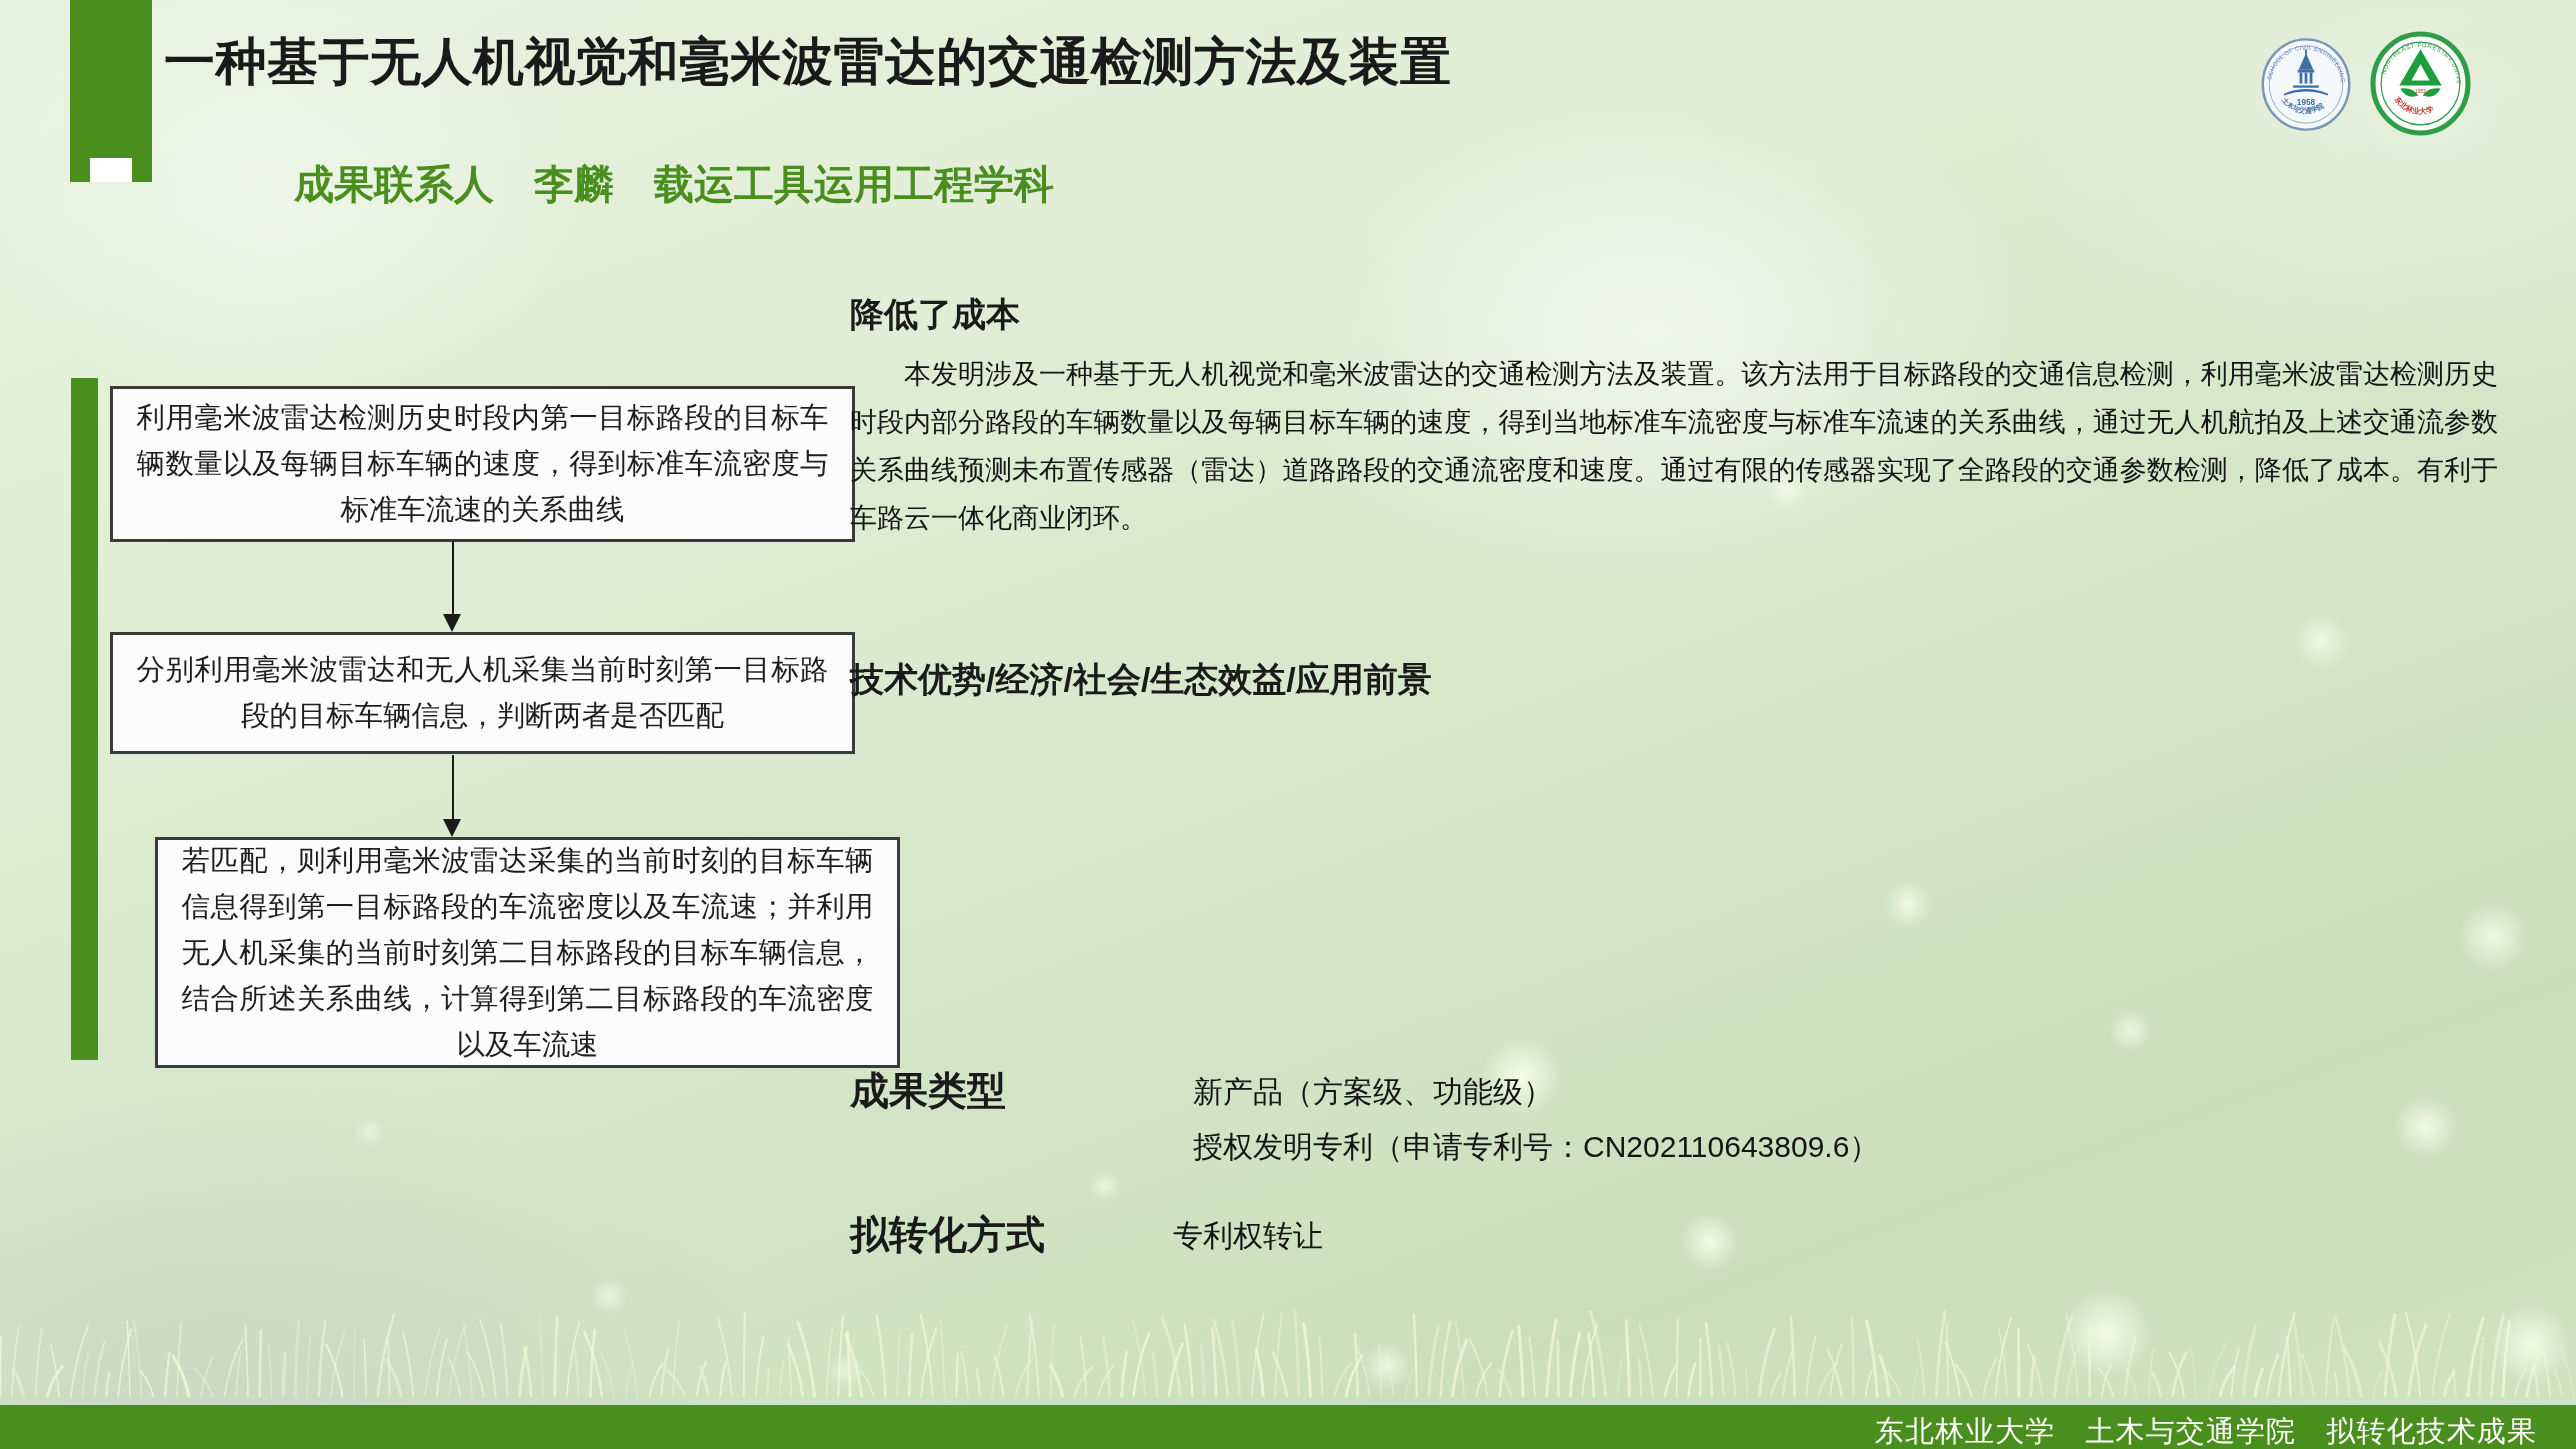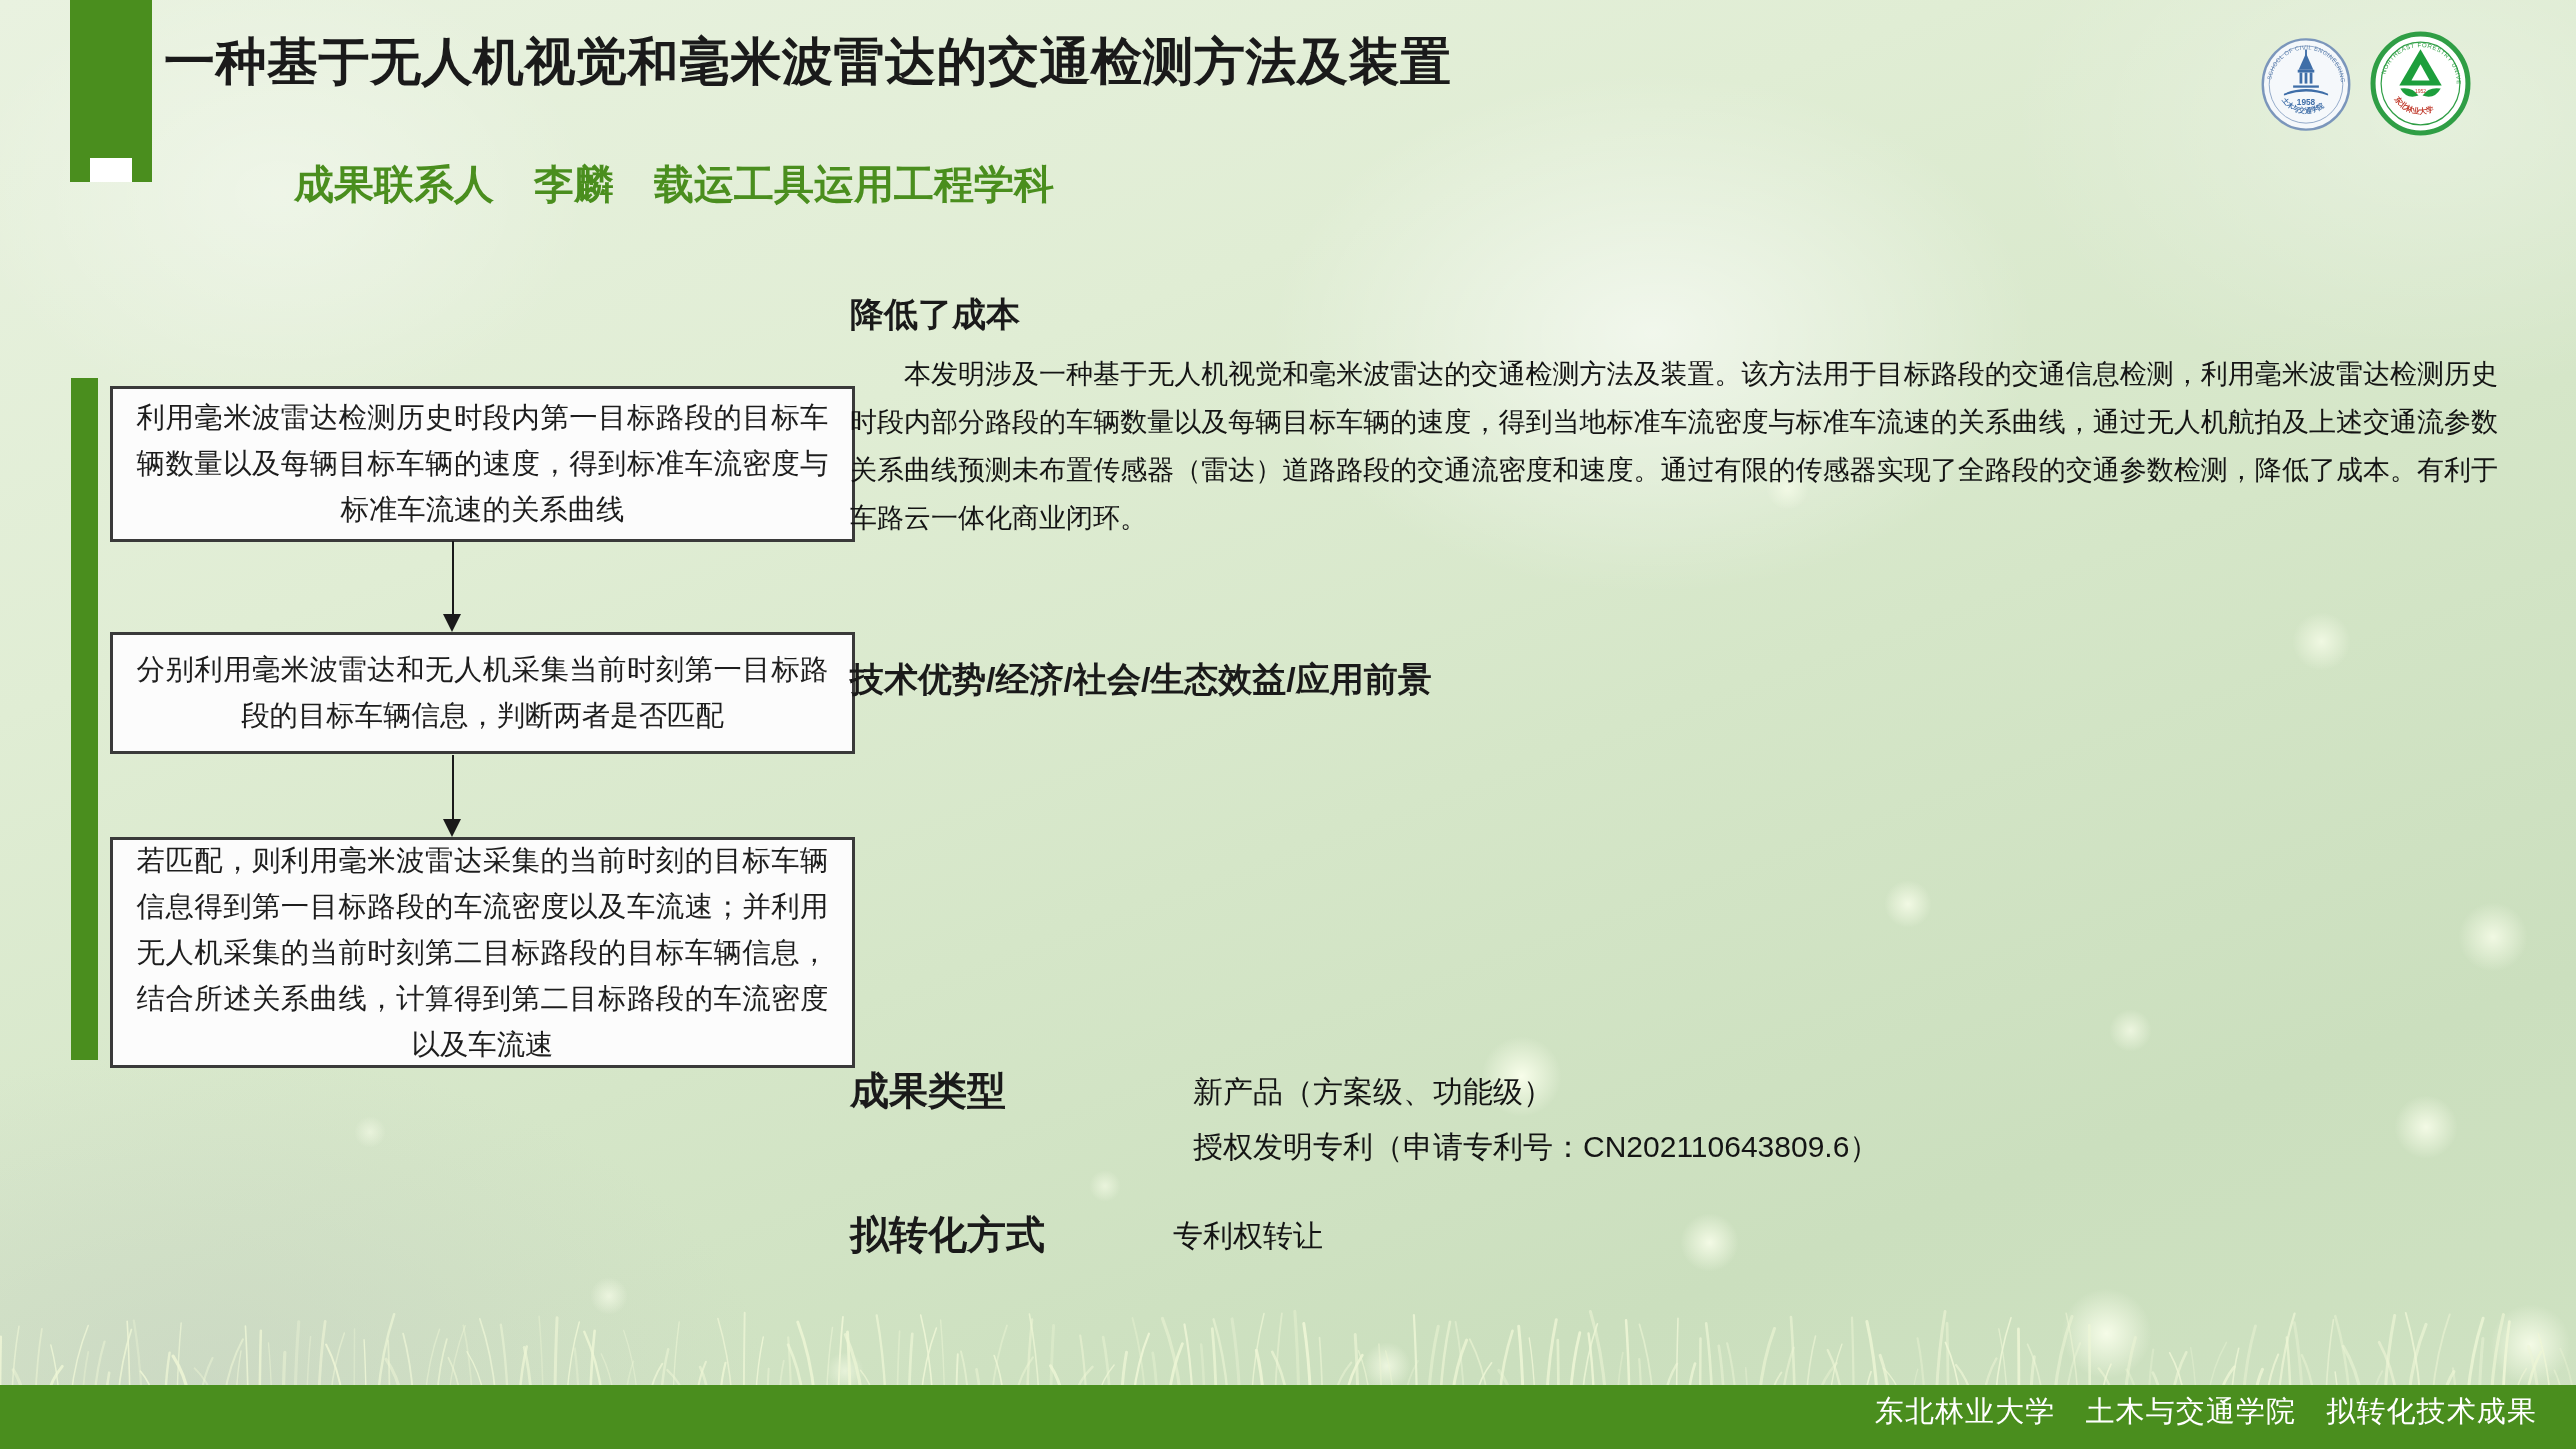--- a/index.html
+++ b/index.html
@@ -71,21 +71,21 @@
     background:#fcfcfc;border:3.2px solid var(--box-border);
     font-family:"Liberation Serif","DejaVu Serif",serif;
     color:#1d1d1d;font-size:28.4px;line-height:46px;
     padding:11.8px 23.6px;
     text-align:justify;text-align-last:center;
     display:flex;align-items:center;
   }
   .flow-box .step-text{width:100%;text-align:justify;text-align-last:center;}
   .flow-box-1{top:386px;height:156px;}
   .flow-box-2{top:632px;height:122px;}
-  .flow-box-3{top:837px;height:231px;}
+  .flow-box-3{top:837px;height:231px;margin-left:45px;}
   .flow-arrow{position:absolute;left:453px;width:0;}
   .flow-arrow-1{top:541px;height:91px;}
   .flow-arrow-2{top:755px;height:82px;}
   .flow-arrow .shaft{position:absolute;left:-1.1px;top:0;width:2.1px;height:calc(100% - 17px);background:#1a1a1a;}
   .flow-arrow .head{position:absolute;bottom:0;left:-9.7px;width:0;height:0;border-left:9.7px solid transparent;border-right:9.7px solid transparent;border-top:18px solid #1a1a1a;}
   .sec-heading{position:absolute;left:850px;font-weight:700;color:var(--title-text);font-size:34px;white-space:nowrap;}
   .sec-heading-intro{top:292px;}
   .sec-heading-adv{top:657px;}
   .para{position:absolute;left:850px;width:1648px;font-size:27px;line-height:48px;color:var(--body-text);text-align:justify;text-indent:54px;}
   .para-intro{top:350px;}
@@ -93,21 +93,21 @@
 
   .field-label{position:absolute;left:850px;font-size:39px;font-weight:700;color:var(--title-text);white-space:nowrap;}
   .field-value{position:absolute;left:1173px;font-size:30px;color:var(--body-text);line-height:55px;white-space:nowrap;}
   .label-type{top:1064px;}
   .value-type{top:1064px;margin-left:20px;}
   .label-mode{top:1208px;}
   .value-mode{top:1208px;}
 
   
   .footer-bar{
-    position:absolute;left:0;bottom:0;width:2576px;height:64px;background:var(--accent);
+    position:absolute;left:0;bottom:0;width:2576px;height:44px;background:var(--accent);
     color:var(--footer-text);font-size:29px;line-height:52px;text-align:right;
     padding-right:39px;letter-spacing:1.1px;white-space:nowrap;
   }
 </style>
 </head>
 <body>
 
 <div class="slide">
 
   <div class="bokeh"></div>

